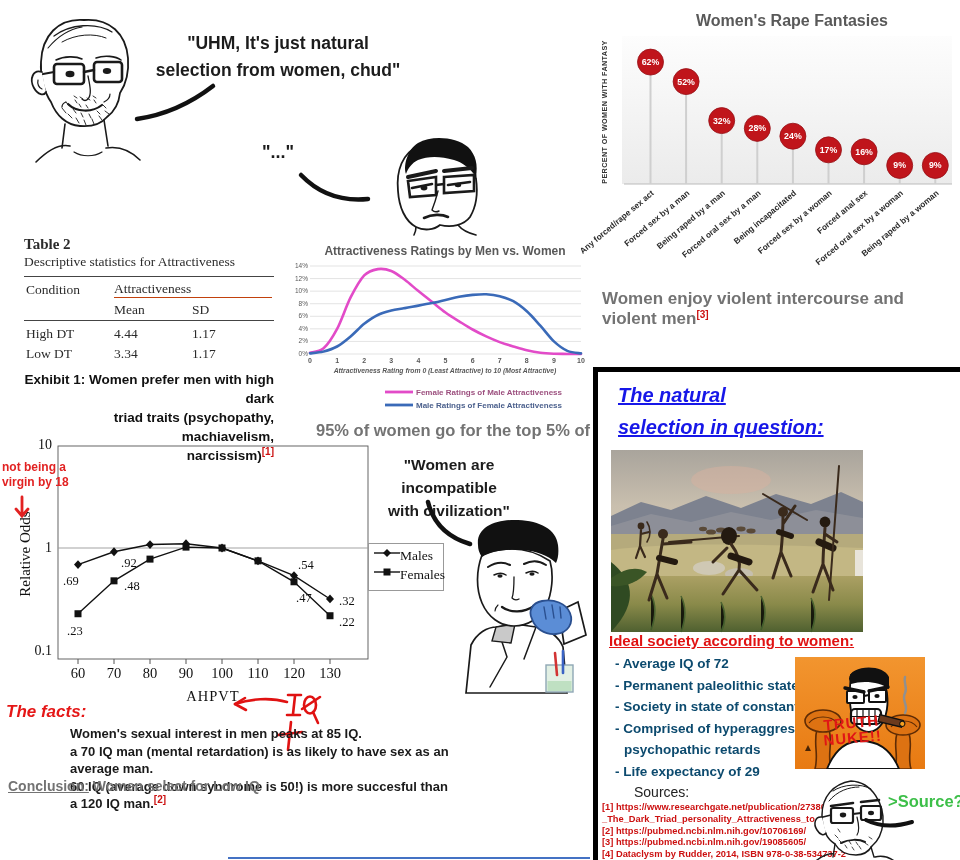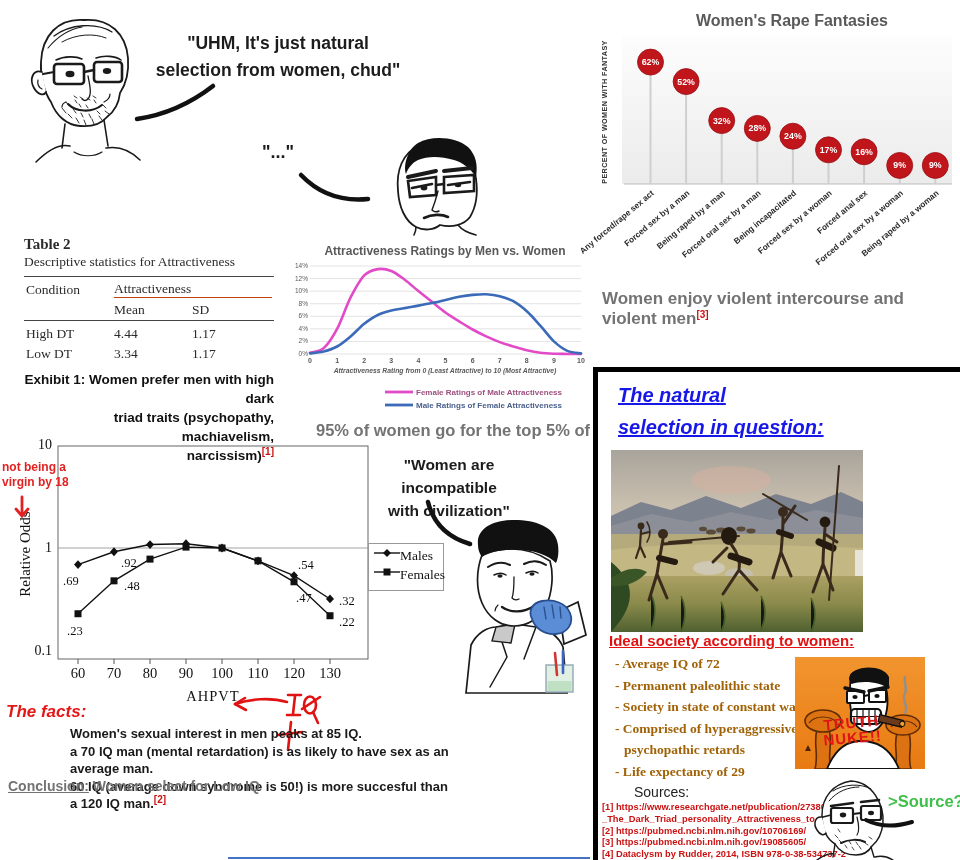--- a/index.html
+++ b/index.html
@@ -25,21 +25,21 @@
   .facts-h{color:#e51616;font-weight:bold;font-size:17px;font-style:italic;}
   .fact-line{font-size:13px;font-weight:600;color:#1a1a1a;line-height:17.5px;margin-left:40px;}
   .conclusion{color:#737373;font-weight:bold;font-size:14px;}
   .conclusion .u{text-decoration:underline;}
   .red-note{color:#e22222;font-weight:bold;font-size:12px;line-height:15px;}
   
   #panel{border-left:5px solid #000;border-top:5px solid #000;background:#fff;}
   .panel-h{color:#1717e8;font-weight:bold;font-style:italic;font-size:20px;
            text-decoration:underline;text-decoration-thickness:2px;line-height:22px;}
   .ideal-h{color:#e01212;font-weight:bold;font-size:15px;text-decoration:underline;}
-  .ideal-item{font-size:13.5px;font-weight:bold;color:#a16207;line-height:21.5px;font-family:Liberation Serif, serif;}
+  .ideal-item{font-size:13.5px;font-weight:bold;color:#0c4a6e;line-height:21.5px;}
   .ideal-item.indent{padding-left:9px;}
   .sources-h{font-size:14px;color:#222;}
   .src-line{color:#cc1111;font-weight:bold;font-size:9.3px;line-height:11.8px;white-space:nowrap;}
   .green-q{color:#3dbf49;font-weight:bold;font-size:16.5px;}
   .truthtxt{color:#e01616;font-weight:800;font-size:15px;line-height:15px;
             transform:rotate(-5deg);letter-spacing:1px;text-align:center;}
   .legend-box{border:1px solid #999;background:#fff;padding:4px 5px;width:76px;
               font-family:"Liberation Serif",serif;font-size:13.5px;color:#111;}
   .legend-row{display:flex;align-items:flex-start;gap:0;height:19px;}
 </style>

